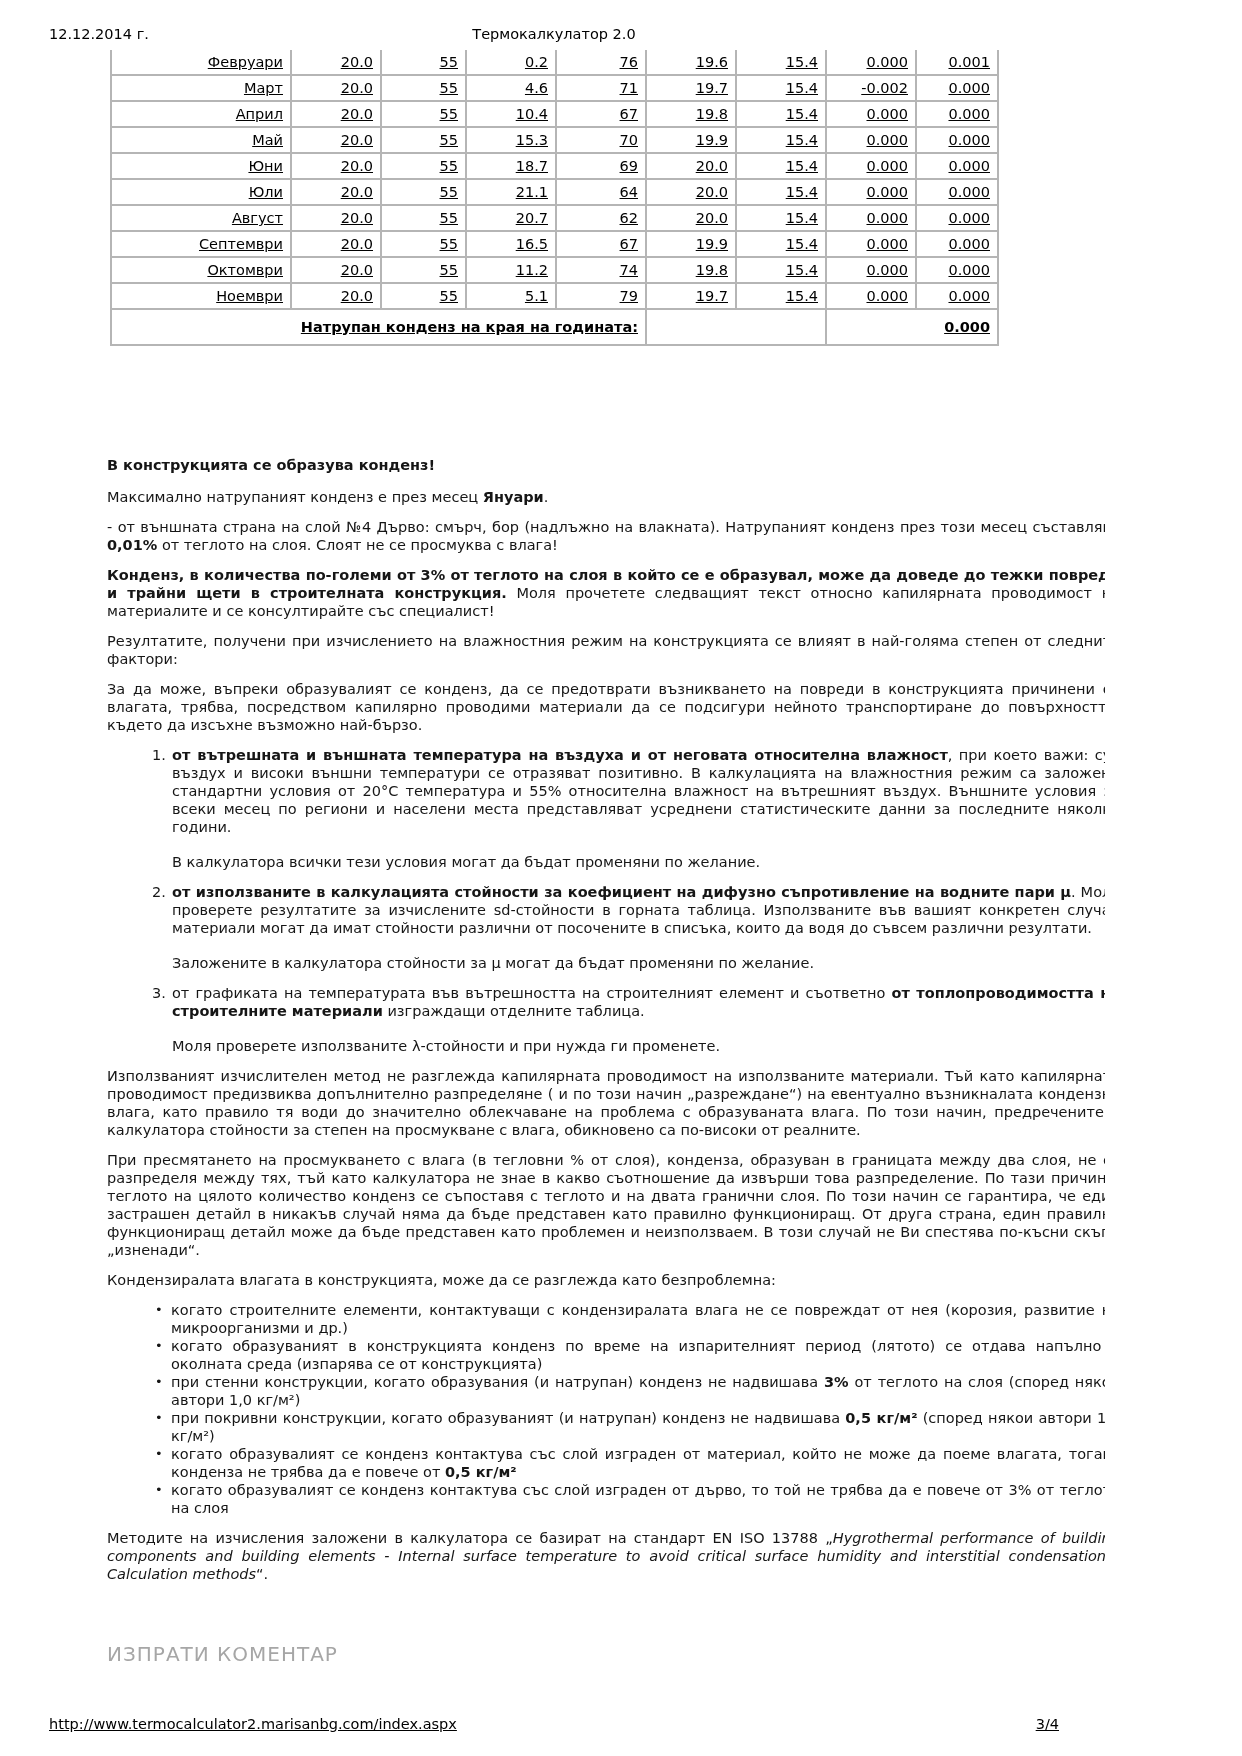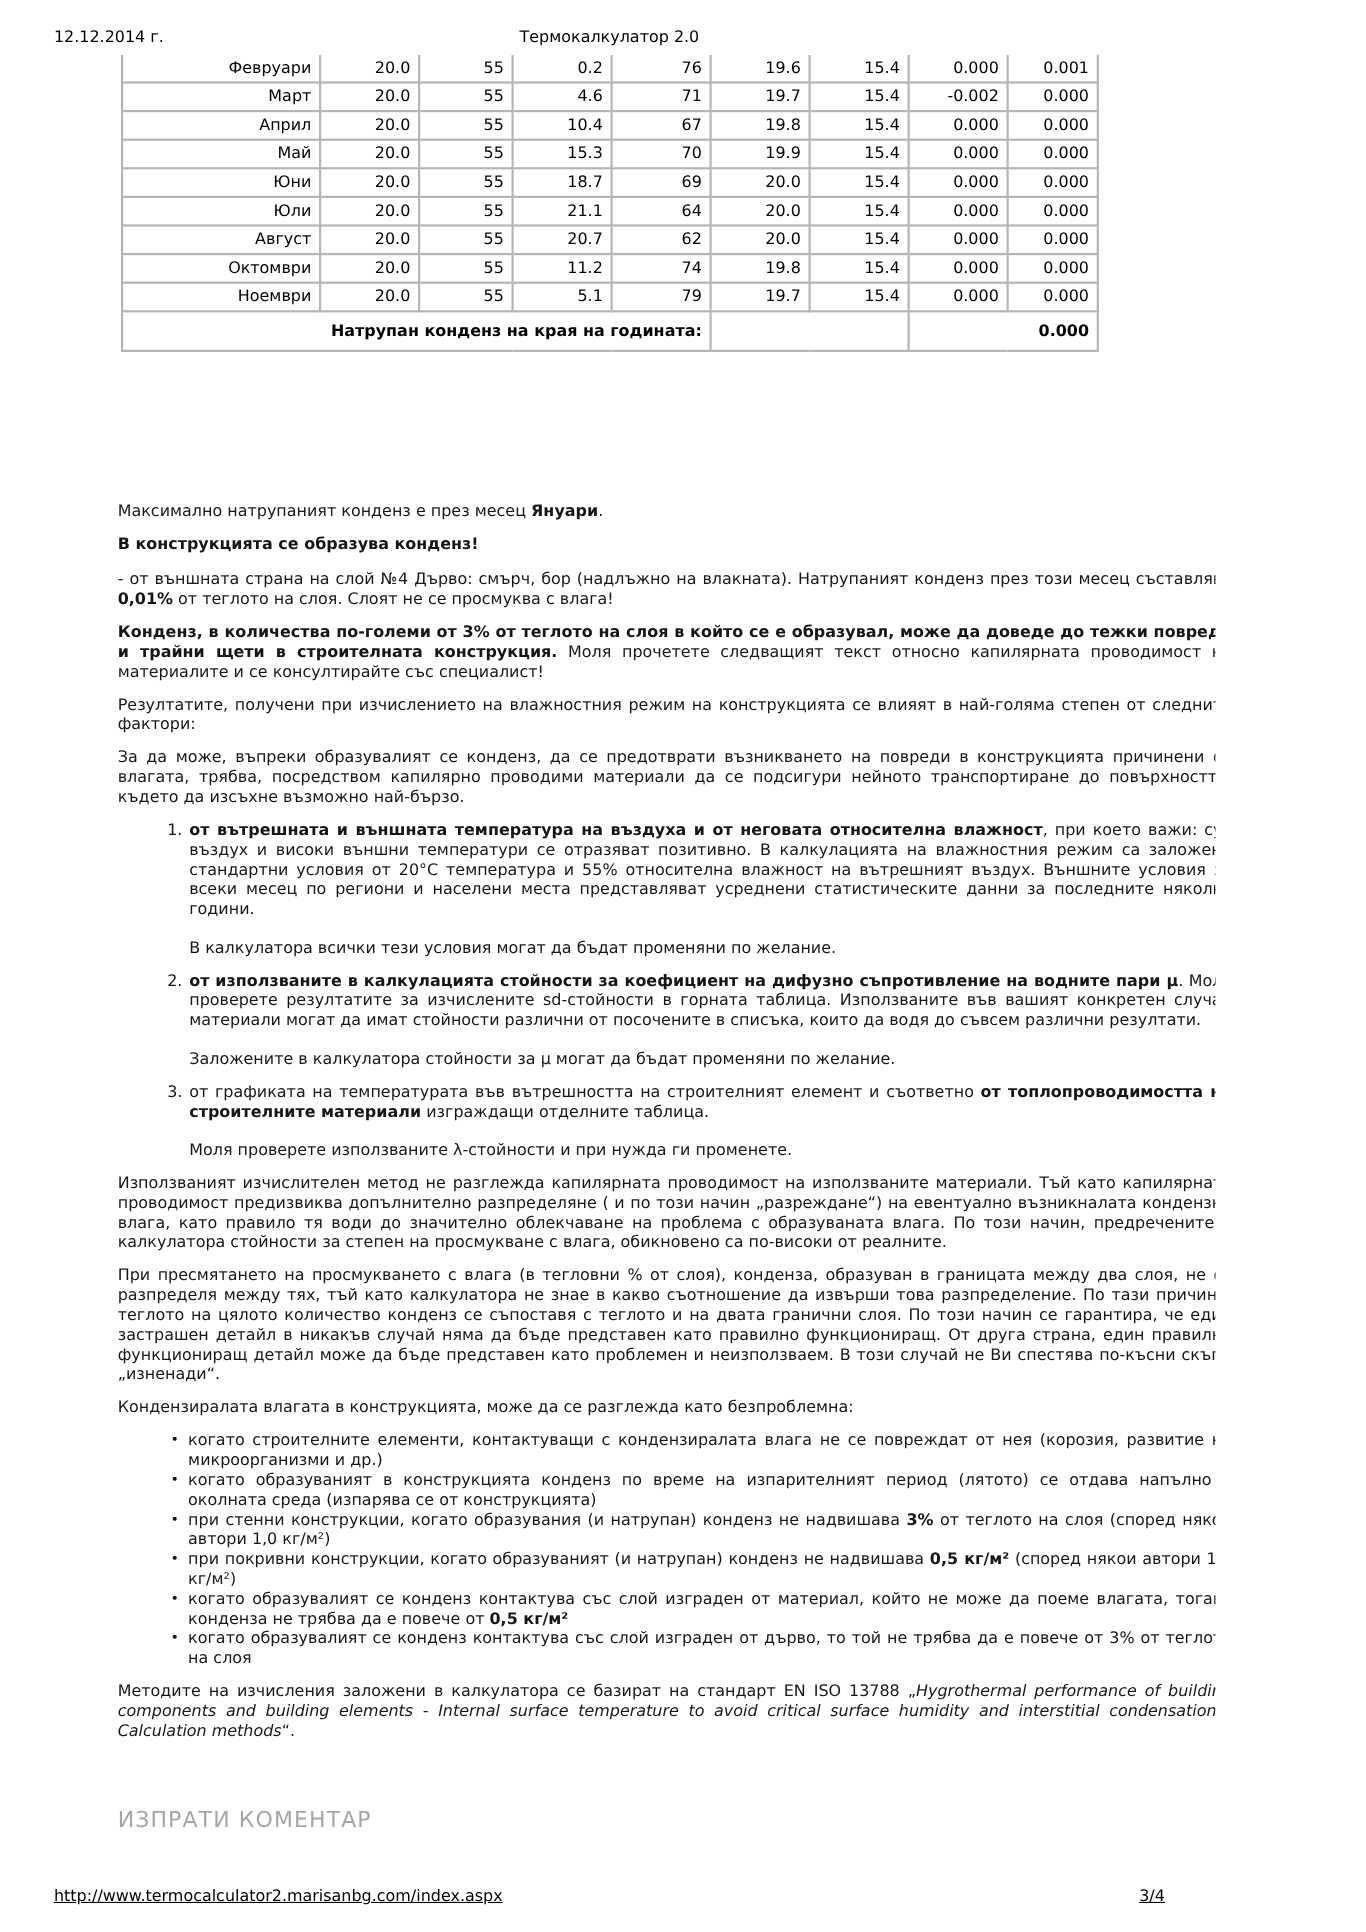--- a/index.html
+++ b/index.html
@@ -9,21 +9,21 @@
     overflow:hidden;
   }
   
   .phead{position:absolute;top:26px;left:49px;right:46px;font-size:14.5px;color:#000;}
   .pdate{position:absolute;left:0;top:0;white-space:nowrap;}
   .ptitle{display:block;text-align:center;}
   
   .ctable{
     position:absolute;top:50px;left:110px;border-collapse:collapse;
     font-size:14.5px;color:#000;table-layout:fixed;width:887px;
-    border:2px solid #8f8f8f;border-top:none;
+    border:2px solid #8f8f8f;border-top:none;text-decoration:underline;
   }
   .ctable td{
     height:24px;line-height:24px;padding:0 7px 0 2px;text-align:right;
     white-space:nowrap;overflow:hidden;border:2px solid #b5b5b5;vertical-align:middle;
   }
   .ctable tbody:first-of-type tr:first-child td{border-top:none;}
   .ctable .trow td{height:34px;line-height:34px;}
   .ctable .flabel,.ctable .fval{font-weight:bold;padding-left:25px;}
   
   .content{
@@ -147,20 +147,31 @@
           <td>20.0</td>
           <td>55</td>
           <td>20.7</td>
           <td>62</td>
           <td>20.0</td>
           <td>15.4</td>
           <td>0.000</td>
           <td>0.000</td>
         </tr>
         <tr>
+          <td>Септември</td>
+          <td>20.0</td>
+          <td>55</td>
+          <td>16.5</td>
+          <td>67</td>
+          <td>19.9</td>
+          <td>15.4</td>
+          <td>0.000</td>
+          <td>0.000</td>
+        </tr>
+        <tr>
           <td>Октомври</td>
           <td>20.0</td>
           <td>55</td>
           <td>11.2</td>
           <td>74</td>
           <td>19.8</td>
           <td>15.4</td>
           <td>0.000</td>
           <td>0.000</td>
         </tr>
@@ -179,22 +190,22 @@
     <tbody>
       <tr class="trow">
         <td class="flabel" colspan="5">Натрупан конденз на края на годината:</td>
         <td colspan="2"></td>
         <td class="fval" colspan="2">0.000</td>
       </tr>
     </tbody>
   </table>
 
   <div class="content" id="content">
+      <div class="para heading"><span class="b">В конструкцията се образува конденз!</span></div>
       <div class="para"><span>Максимално натрупаният конденз е през месец </span><span class="b">Януари</span><span>.</span></div>
-      <div class="para heading"><span class="b">В конструкцията се образува конденз!</span></div>
       <div class="para"><span>- от външната страна на слой №4 Дърво: смърч, бор (надлъжно на влакната). Натрупаният конденз през този месец съставлява </span><span class="b">0,01%</span><span> от теглото на слоя. Слоят не се просмуква с влага!</span></div>
       <div class="para"><span class="b">Конденз, в количества по-големи от 3% от теглото на слоя в който се е образувал, може да доведе до тежки повреди и трайни щети в строителната конструкция.</span><span> Моля прочетете следващият текст относно капилярната проводимост на материалите и се консултирайте със специалист!</span></div>
       <div class="para"><span>Резултатите, получени при изчислението на влажностния режим на конструкцията се влияят в най-голяма степен от следните фактори:</span></div>
       <div class="para"><span>За да може, въпреки образувалият се конденз, да се предотврати възникването на повреди в конструкцията причинени от влагата, трябва, посредством капилярно проводими материали да се подсигури нейното транспортиране до повърхността, където да изсъхне възможно най-бързо.</span></div>
       <div class="olist">
         <div class="oli">
           <span class="num">1.</span>
           <div class="itext">
             <div class="ipara"><span class="b">от вътрешната и външната температура на въздуха и от неговата относителна влажност</span><span>, при което важи: сух въздух и високи външни температури се отразяват позитивно. В калкулацията на влажностния режим са заложени стандартни условия от 20°C температура и 55% относителна влажност на вътрешният въздух. Външните условия за всеки месец по региони и населени места представляват усреднени статистическите данни за последните няколко години.</span></div>
             <div class="ipara"><span>В калкулатора всички тези условия могат да бъдат променяни по желание.</span></div>

